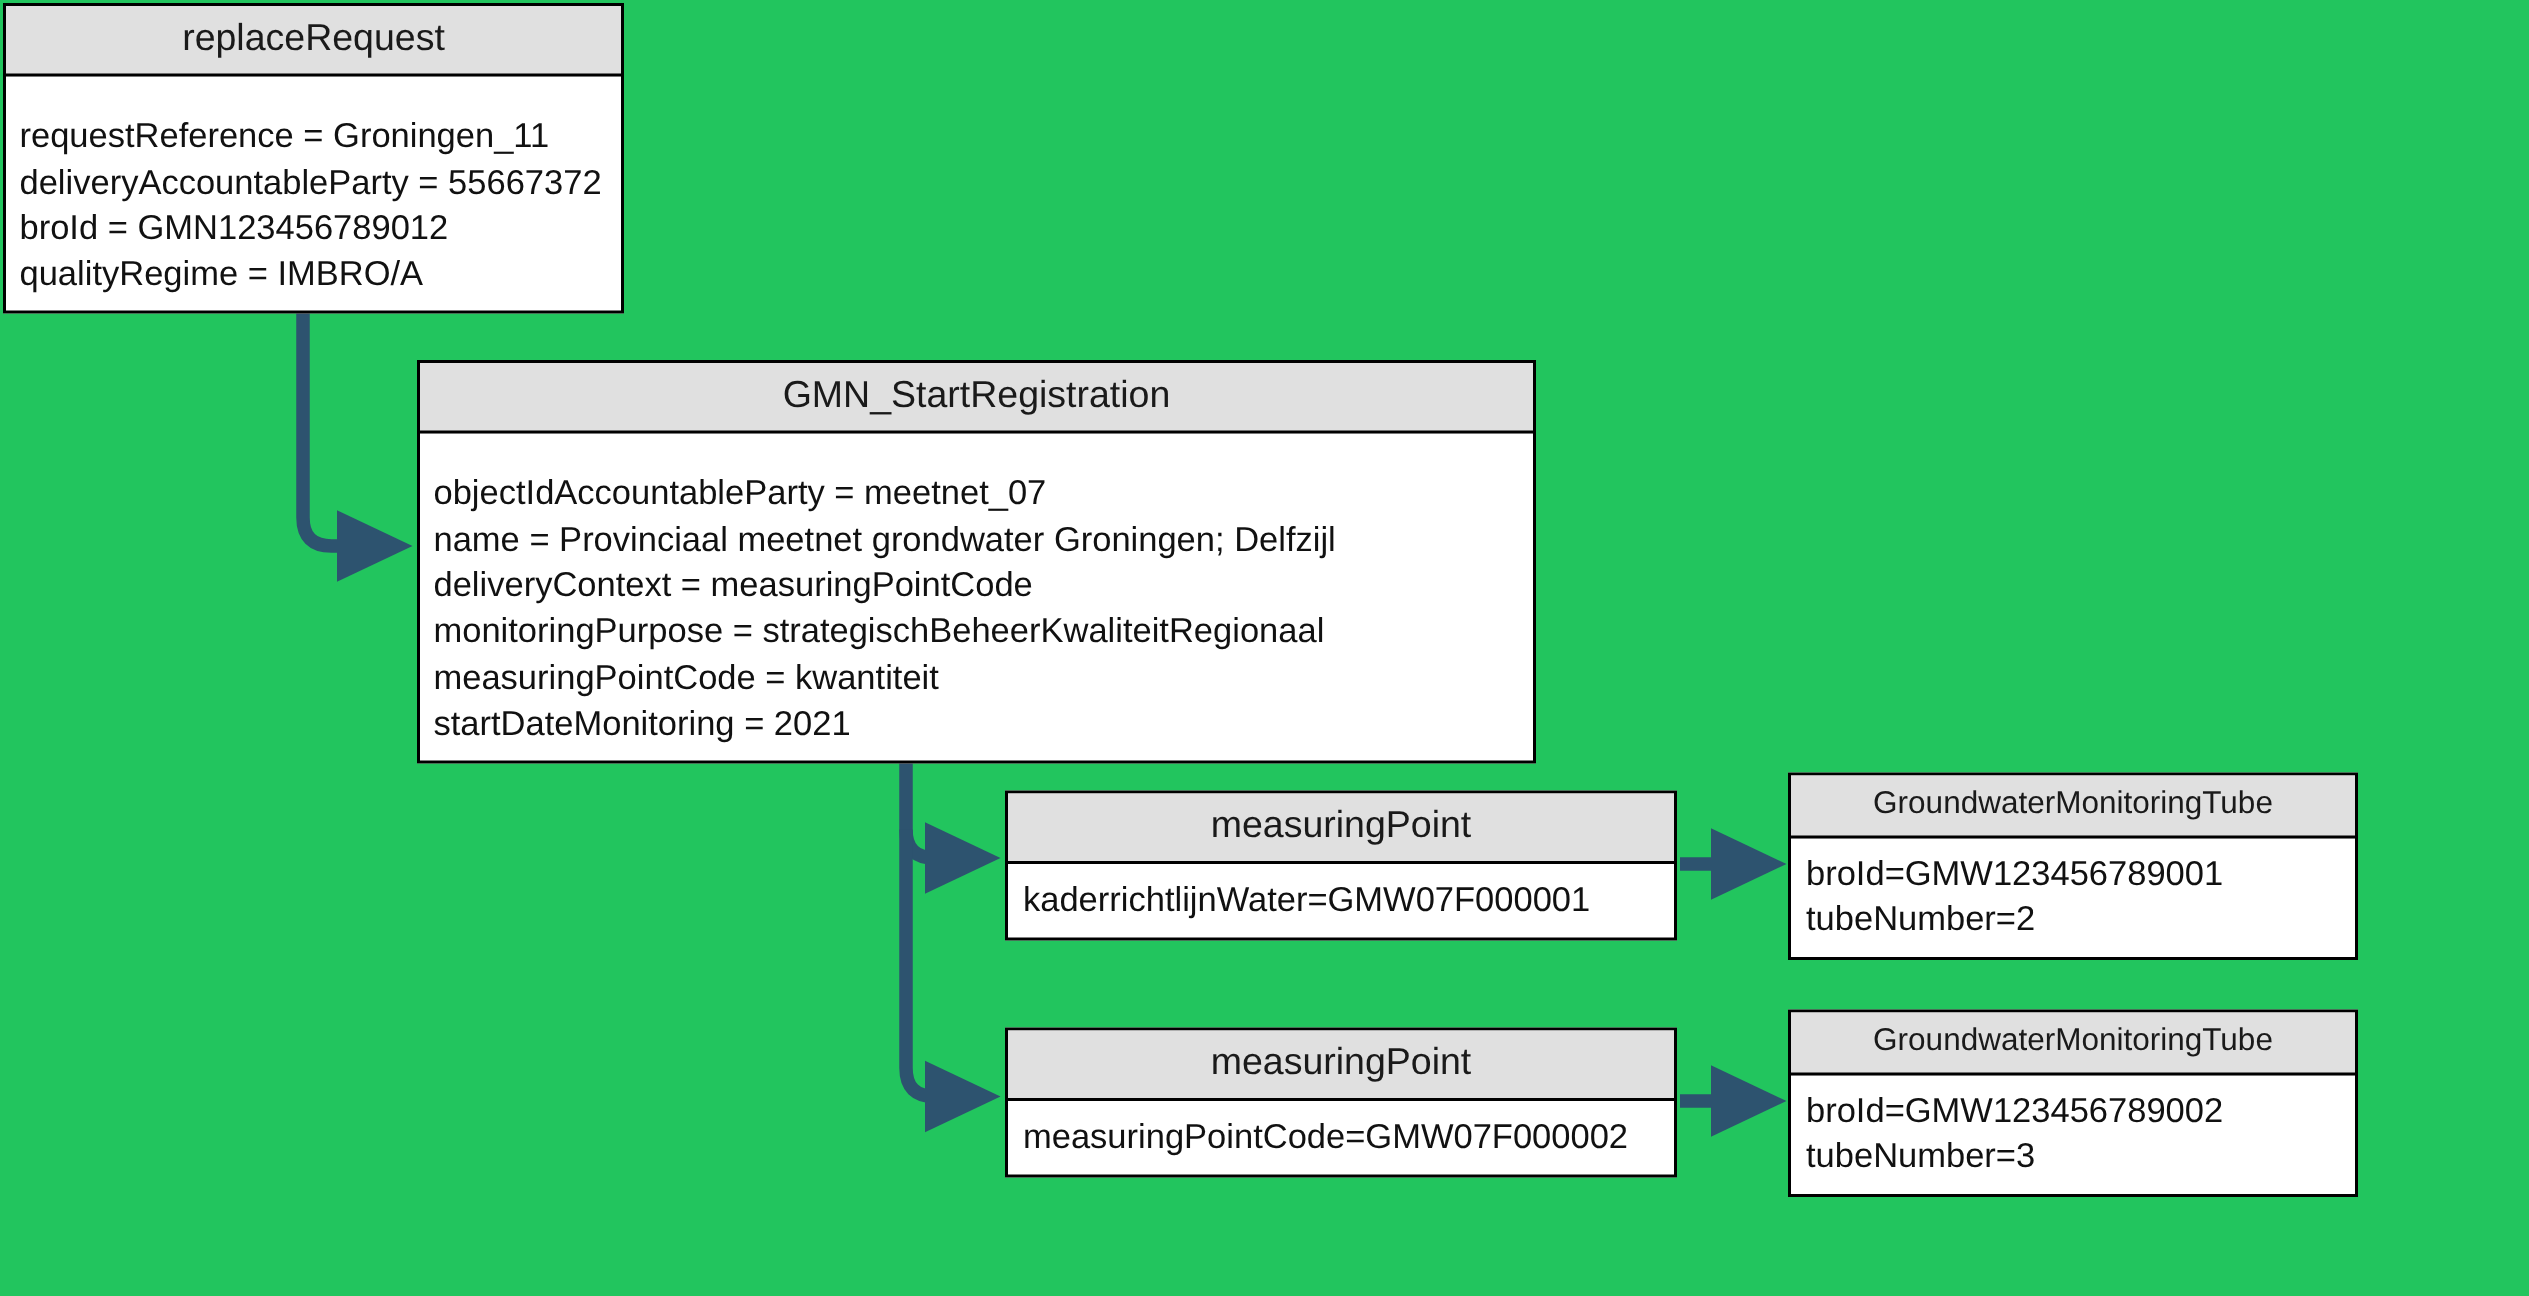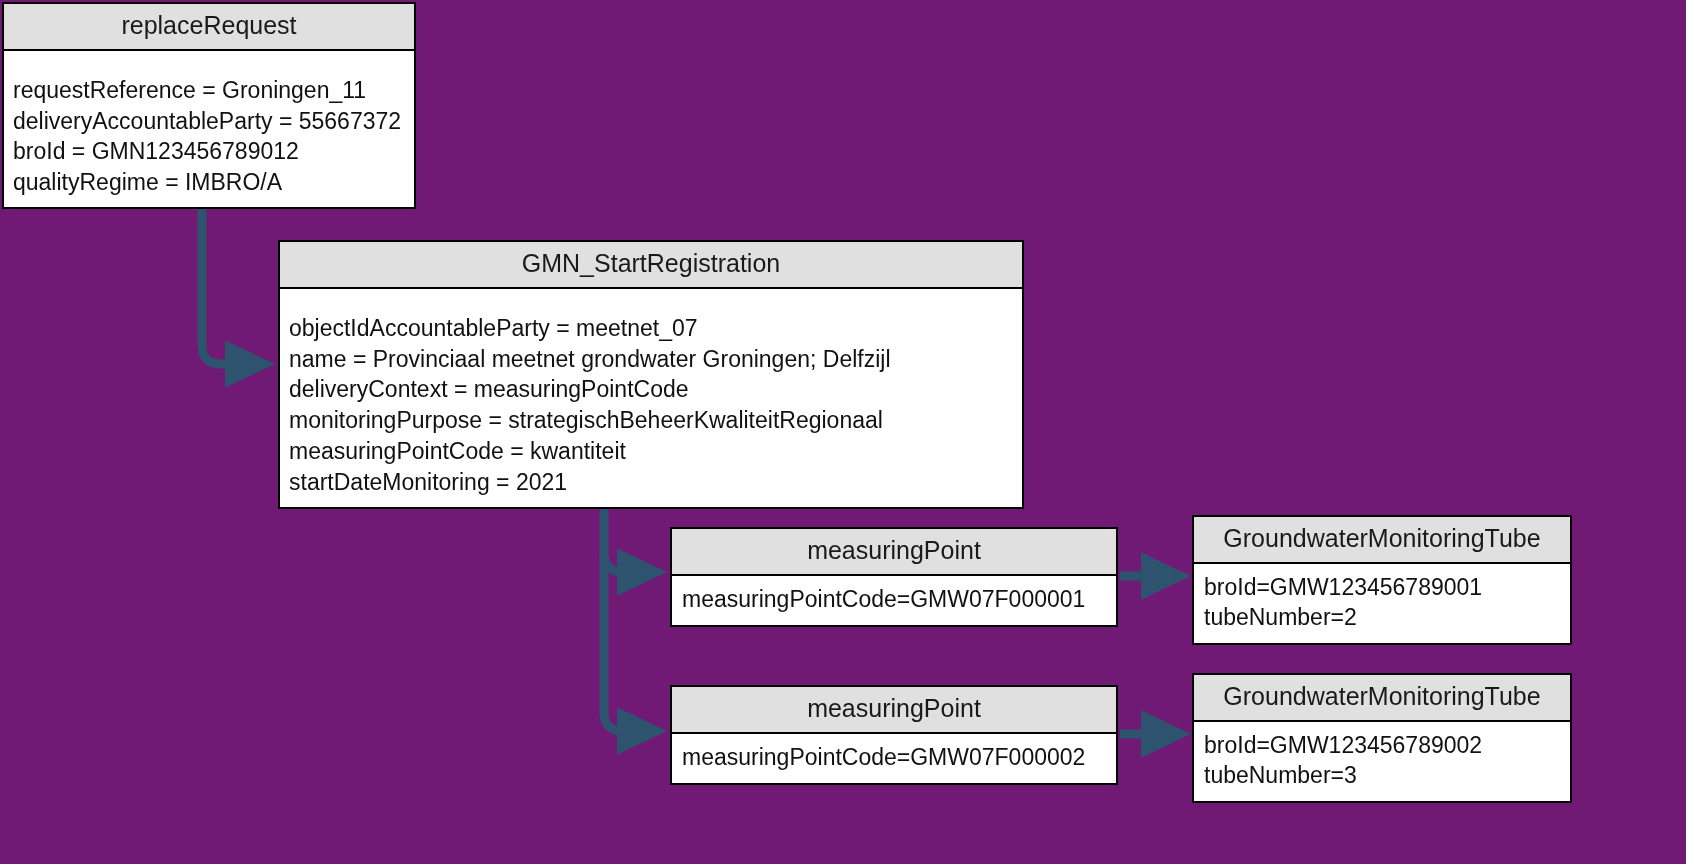--- a/index.html
+++ b/index.html
@@ -9,21 +9,21 @@
   }
   body {
     font-family: "Liberation Sans", sans-serif;
     color: #000000;
   }
   #canvas {
     position: relative;
     width: 1686px;
     height: 864px;
     overflow: hidden;
-    background: #701a75;
+    background: #22c55e;
   }
   svg#connectors {
     position: absolute;
     left: 0;
     top: 0;
     width: 1686px;
     height: 864px;
     pointer-events: none;
   }
   .node {
@@ -38,21 +38,21 @@
     background: #e0e0e0;
     border-bottom: 2px solid #000000;
     text-align: center;
     font-size: 25px;
     line-height: 1.15;
     padding: 7px 8px 9px 8px;
     color: #1a1a1a;
     white-space: nowrap;
   }
   .node-title.title-small {
-    font-size: 25px;
+    font-size: 21px;
   }
   .node-body {
     box-sizing: border-box;
     padding: 24px 9px 9px 9px;
     font-size: 23px;
     line-height: 1.34;
   }
   .node-body .attr {
     white-space: nowrap;
     color: #111111;
@@ -111,21 +111,21 @@
       <div class="attr">deliveryContext = measuringPointCode</div>
       <div class="attr">monitoringPurpose = strategischBeheerKwaliteitRegionaal</div>
       <div class="attr">measuringPointCode = kwantiteit</div>
       <div class="attr">startDateMonitoring = 2021</div>
     </div>
   </div>
 
   <div class="node" id="node-mp-1">
     <div class="node-title">measuringPoint</div>
     <div class="node-body compact">
-      <div class="attr">measuringPointCode=GMW07F000001</div>
+      <div class="attr">kaderrichtlijnWater=GMW07F000001</div>
     </div>
   </div>
 
   <div class="node" id="node-mp-2">
     <div class="node-title">measuringPoint</div>
     <div class="node-body compact">
       <div class="attr">measuringPointCode=GMW07F000002</div>
     </div>
   </div>
 

